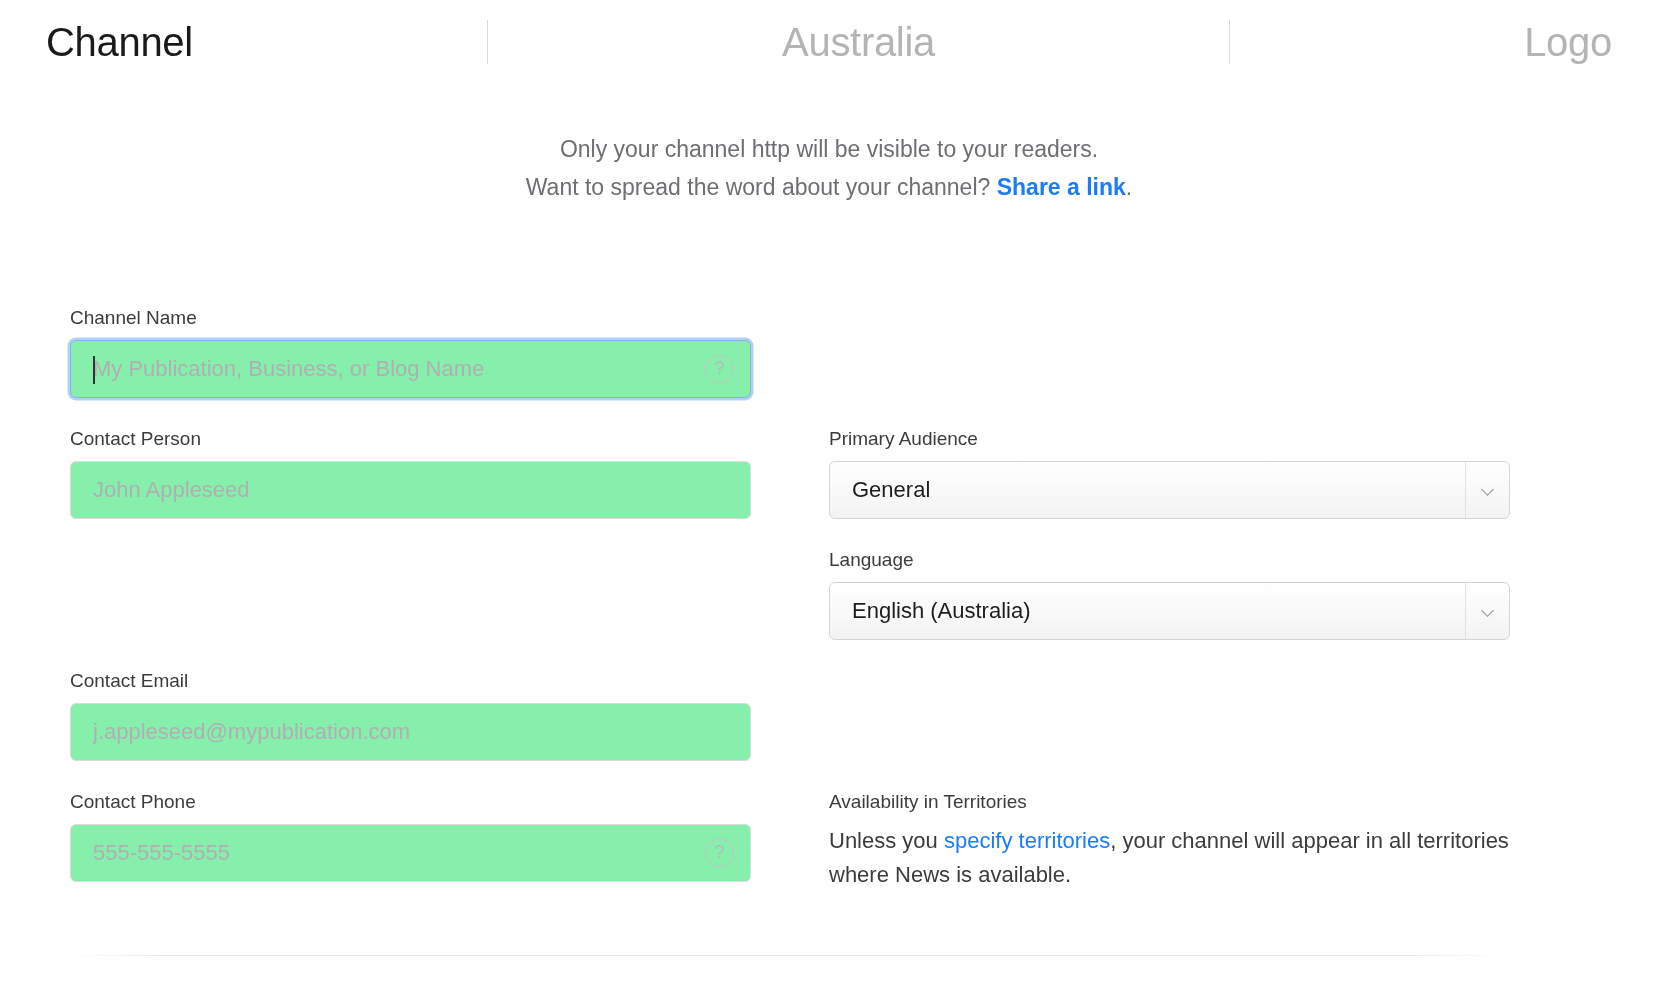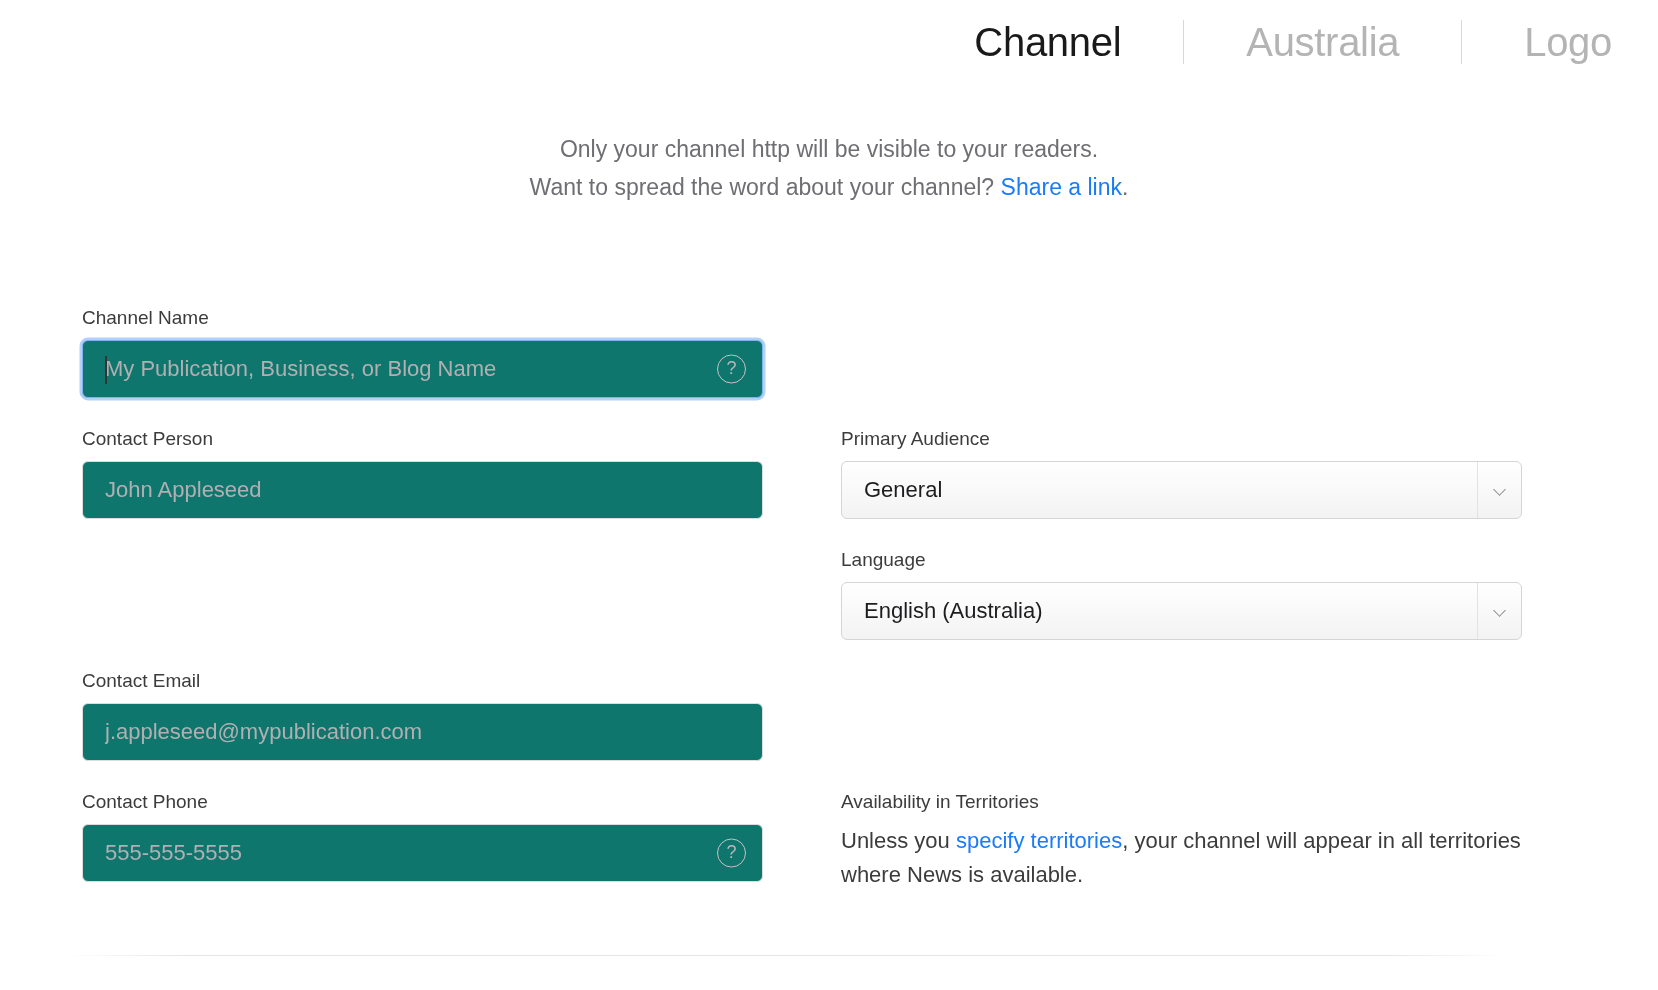--- a/index.html
+++ b/index.html
@@ -13,21 +13,21 @@
     font-family: "Liberation Sans", sans-serif;
     color: #1d1d1f;
     overflow: hidden;
     position: relative;
   }
 
   
   .tabs {
     display: flex;
     align-items: center;
-    justify-content: flex-end;
+    justify-content: space-between;
     gap: 16px;
     padding-top: 18px;
     height: 66px;
     box-sizing: border-box;
   }
   .tab {
     font-size: 40px;
     font-weight: 400;
     letter-spacing: -0.3px;
     line-height: 1;
@@ -47,27 +47,28 @@
   .intro {
     text-align: center;
     color: #6e6e73;
     font-size: 23px;
     line-height: 38px;
     margin-top: 64px;
   }
   .intro a {
     color: #1a7cf7;
     text-decoration: none;
+    font-weight: bold;
   }
   .intro .period { color: #6e6e73; }
 
   
   .form {
     position: absolute;
-    left: 82px;
+    left: 70px;
     top: 306px;
     width: 1440px;
     display: grid;
     grid-template-columns: 681px 78px 681px;
     grid-auto-rows: auto;
   }
   .col-left  { grid-column: 1; }
   .col-right { grid-column: 3; }
 
   .field { margin-bottom: 29px; }
@@ -84,21 +85,21 @@
     position: relative;
     height: 58px;
   }
 
   .text-input {
     box-sizing: border-box;
     width: 100%;
     height: 58px;
     border: 1px solid #dcdcdc;
     border-radius: 6px;
-    background: #0f766e;
+    background: #86efac;
     font-family: "Liberation Sans", sans-serif;
     font-size: 22px;
     color: #1d1d1f;
     padding: 0 52px 0 22px;
     outline: none;
   }
   .text-input::placeholder { color: #b0b0b2; }
 
   .text-input.focused {
     border-color: #7fb2ef;

